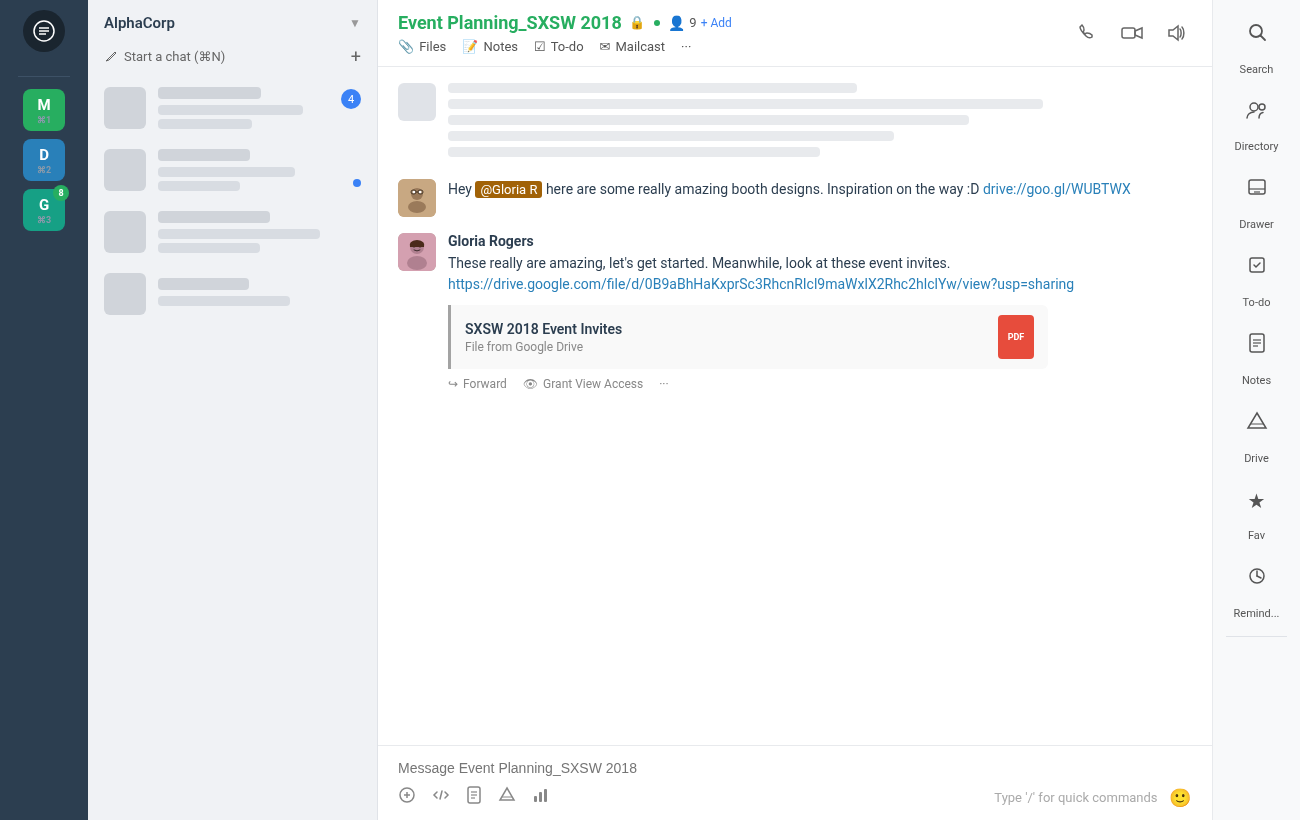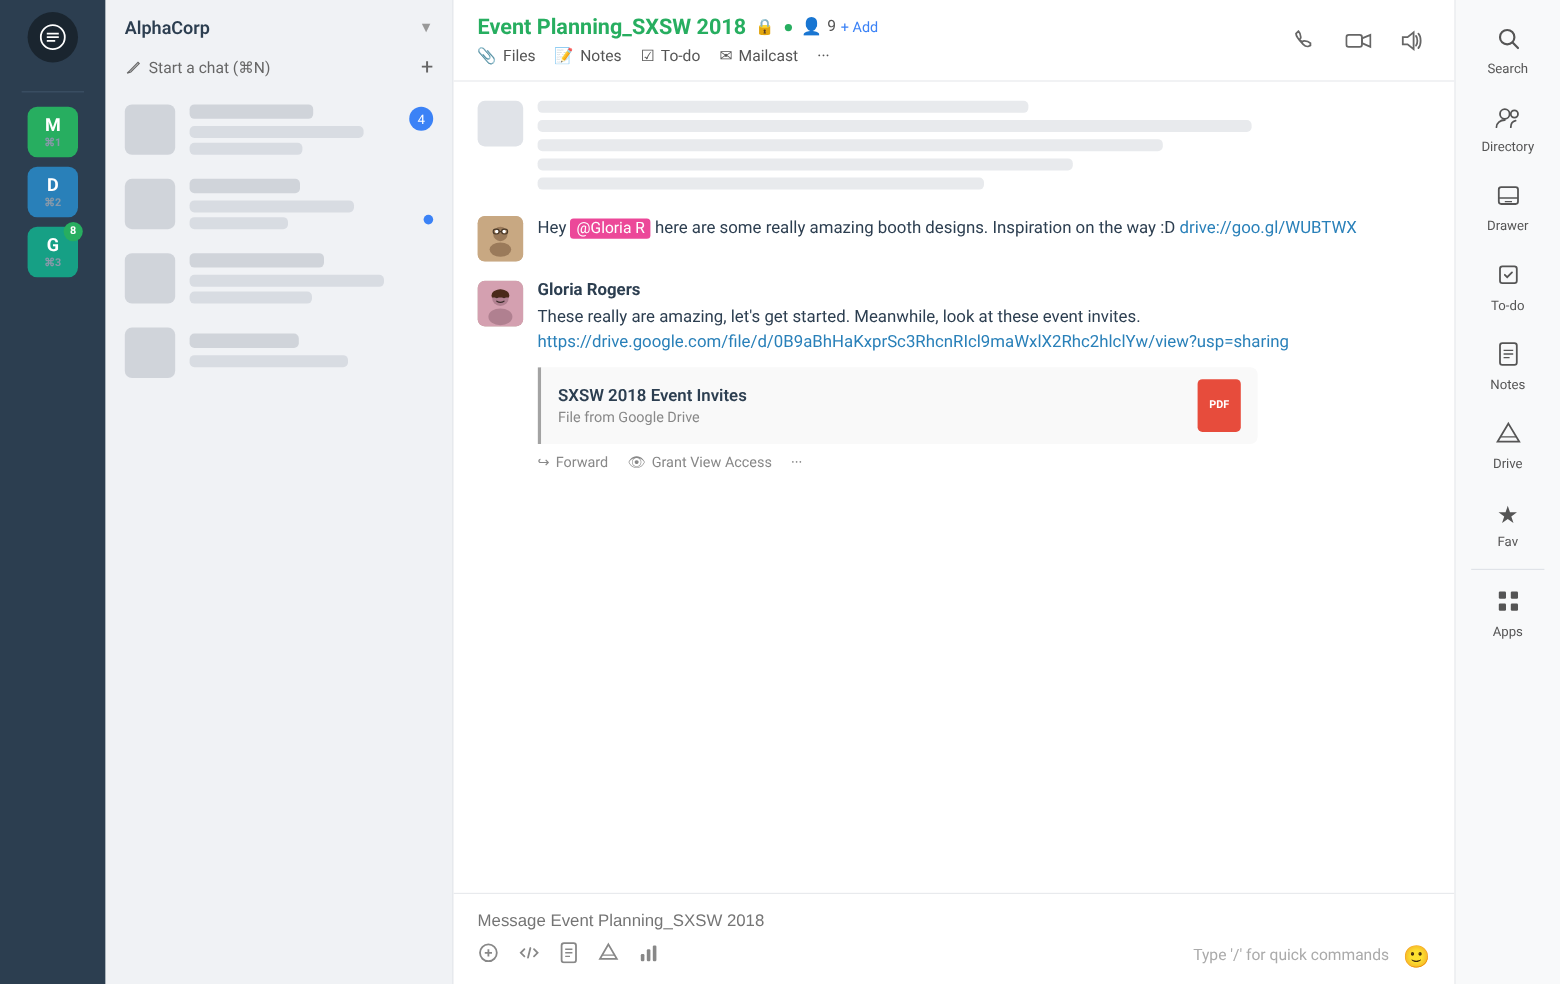--- a/index.html
+++ b/index.html
@@ -315,21 +315,21 @@
       font-size: 14px;
       color: #2c3e50;
       margin-bottom: 4px;
     }
     .msg-text {
       font-size: 14px;
       color: #2c3e50;
       line-height: 1.5;
     }
     .mention {
-      background: #ec4899;
+      background: #a16207;
       color: #fff;
       padding: 1px 5px;
       border-radius: 3px;
       font-size: 13px;
     }
     .msg-link {
       color: #2980b9;
       text-decoration: none;
     }
 
@@ -438,21 +438,21 @@
       display: flex;
       flex-direction: column;
       align-items: center;
       padding: 10px 0;
       flex-shrink: 0;
     }
     .right-item {
       display: flex;
       flex-direction: column;
       align-items: center;
-      gap: 4px;
+      gap: 16px;
       padding: 12px 8px;
       cursor: pointer;
       width: 100%;
       text-align: center;
     }
     .right-icon {
       font-size: 20px;
       color: #555;
     }
     .right-label {
@@ -815,28 +815,27 @@
       </svg>
     </span>
     <span class="right-label">Drive</span>
   </div>
 
   <div class="right-item">
     <span class="right-icon" style="color:#555; font-size:20px;">★</span>
     <span class="right-label">Fav</span>
   </div>
 
-
-  <div class="right-divider"></div>
-
   <div class="right-item">
     <span class="right-icon">
       <svg width="20" height="20" viewBox="0 0 20 20" fill="none">
-        <rect x="2" y="2" width="6" height="6" rx="1" fill="#555"></rect>
-        <rect x="12" y="2" width="6" height="6" rx="1" fill="#555"></rect>
-        <rect x="2" y="12" width="6" height="6" rx="1" fill="#555"></rect>
-        <rect x="12" y="12" width="6" height="6" rx="1" fill="#555"></rect>
+        <circle cx="10" cy="10" r="7" stroke="#555" stroke-width="1.5" fill="none"></circle>
+        <line x1="10" y1="5" x2="10" y2="10" stroke="#555" stroke-width="1.5" stroke-linecap="round"></line>
+        <line x1="10" y1="10" x2="14" y2="12" stroke="#555" stroke-width="1.5" stroke-linecap="round"></line>
       </svg>
     </span>
-    <span class="right-label">Apps</span>
-  </div>
+    <span class="right-label">Remind...</span>
+  </div>
+
+  <div class="right-divider"></div>
+
 
 </div>
 
 </body></html>

